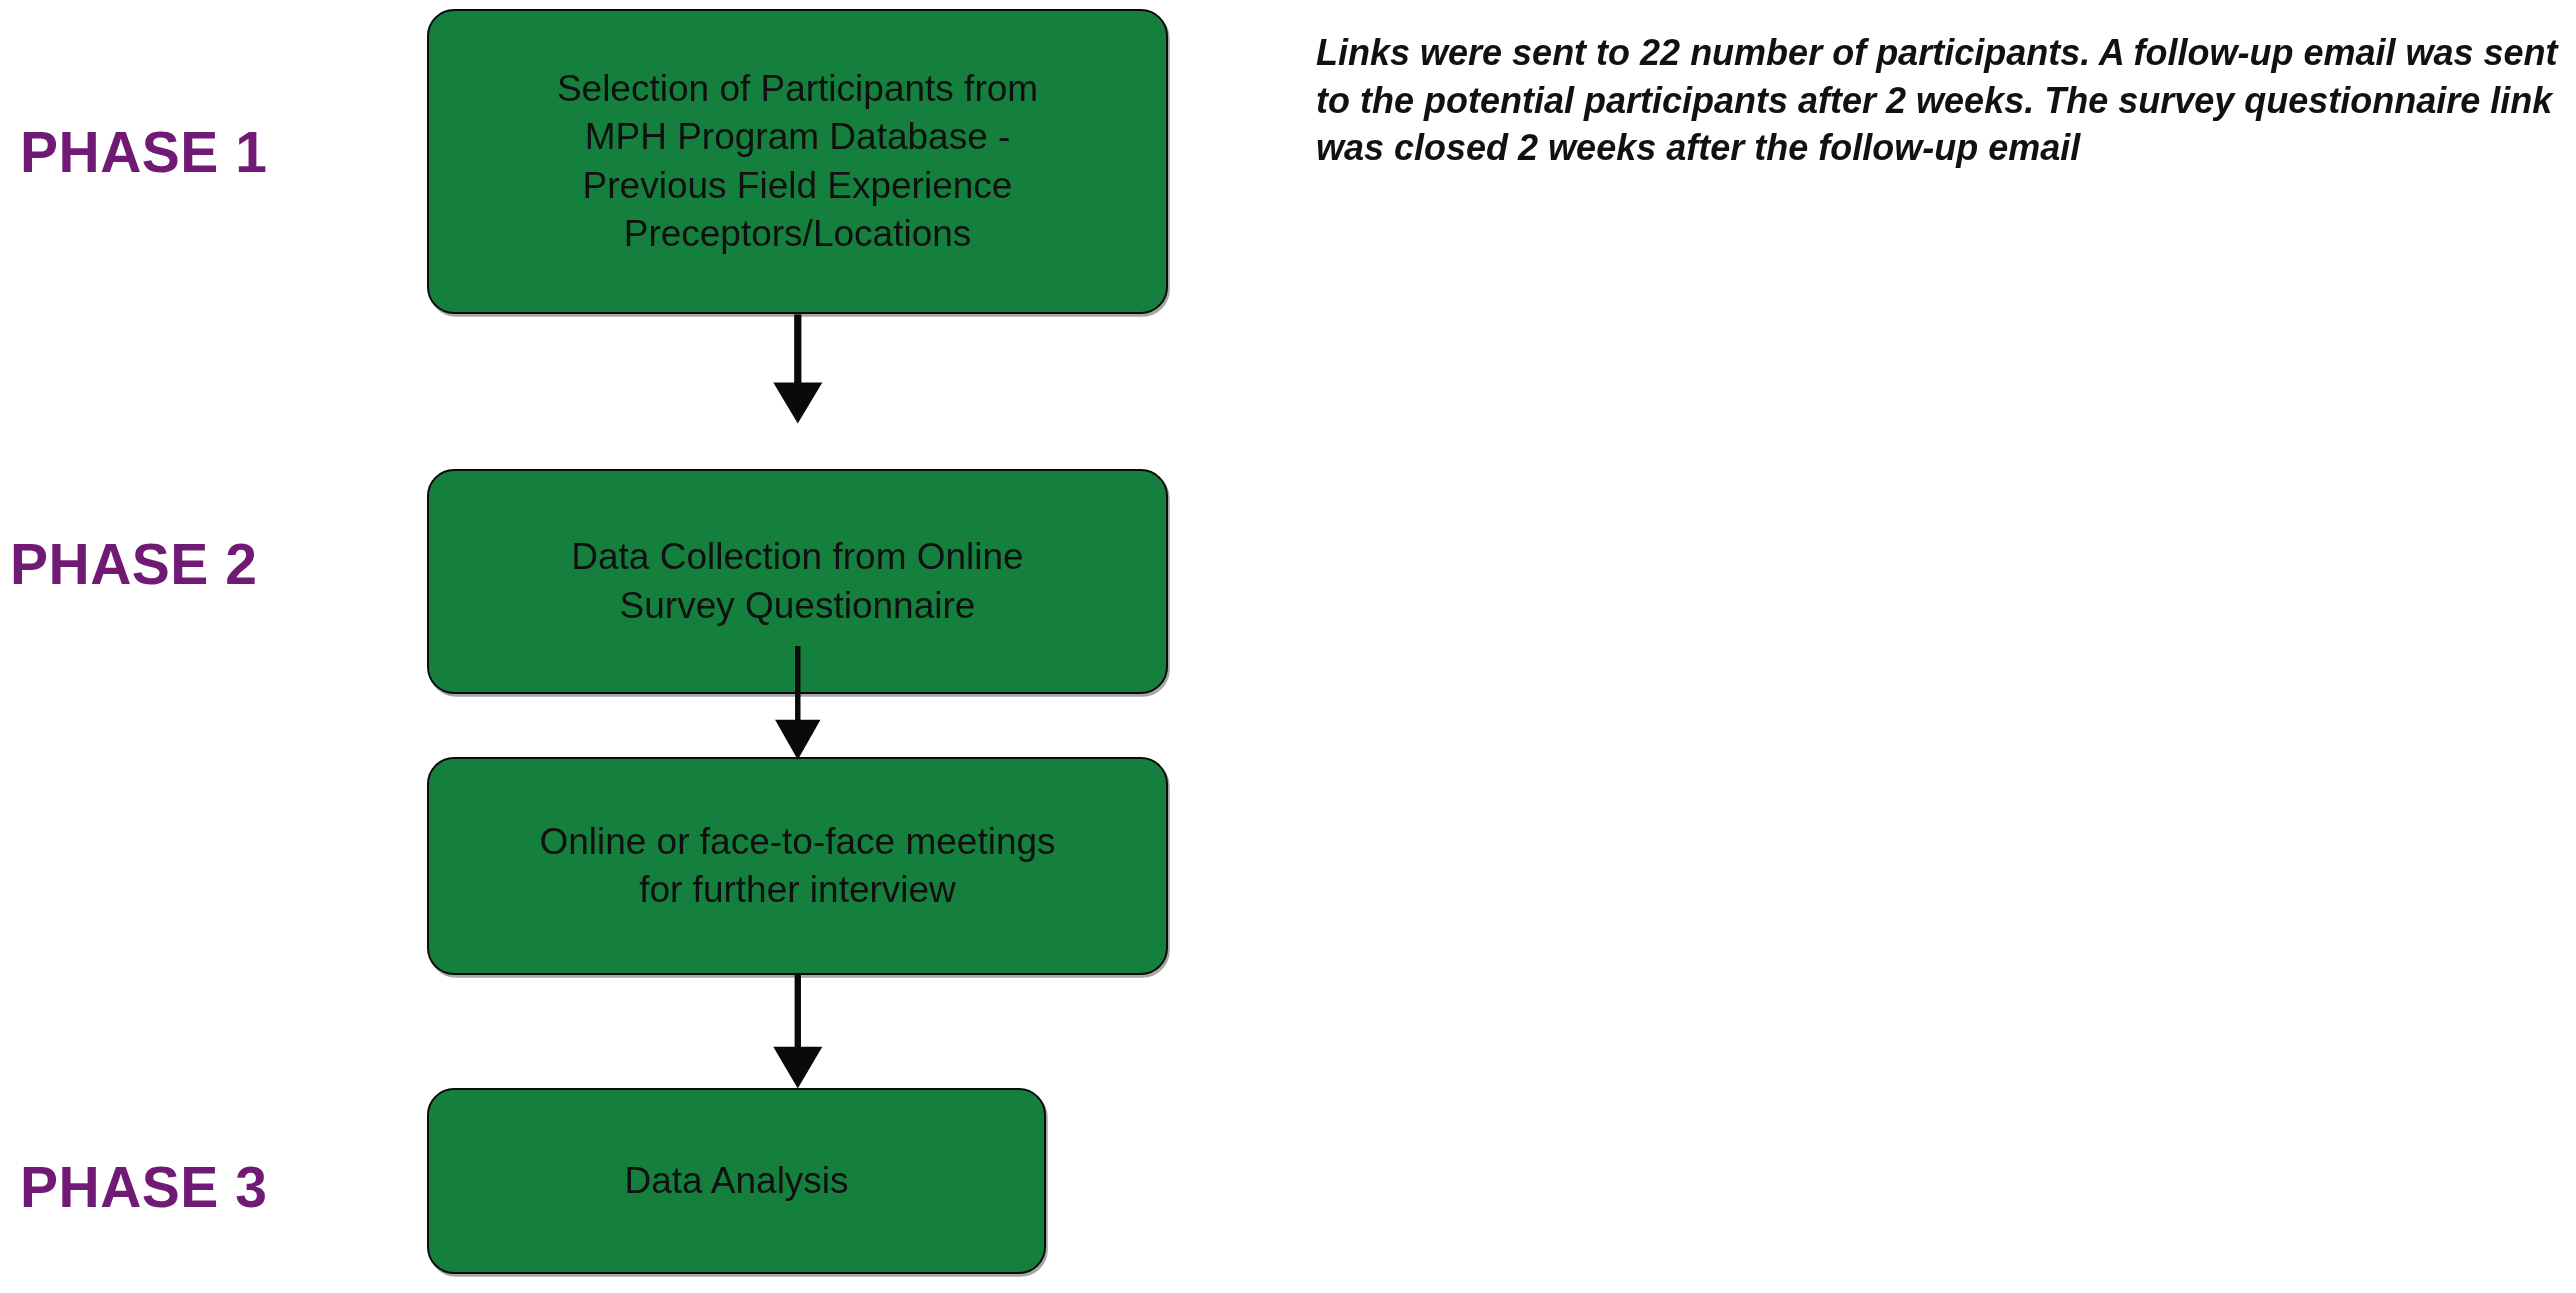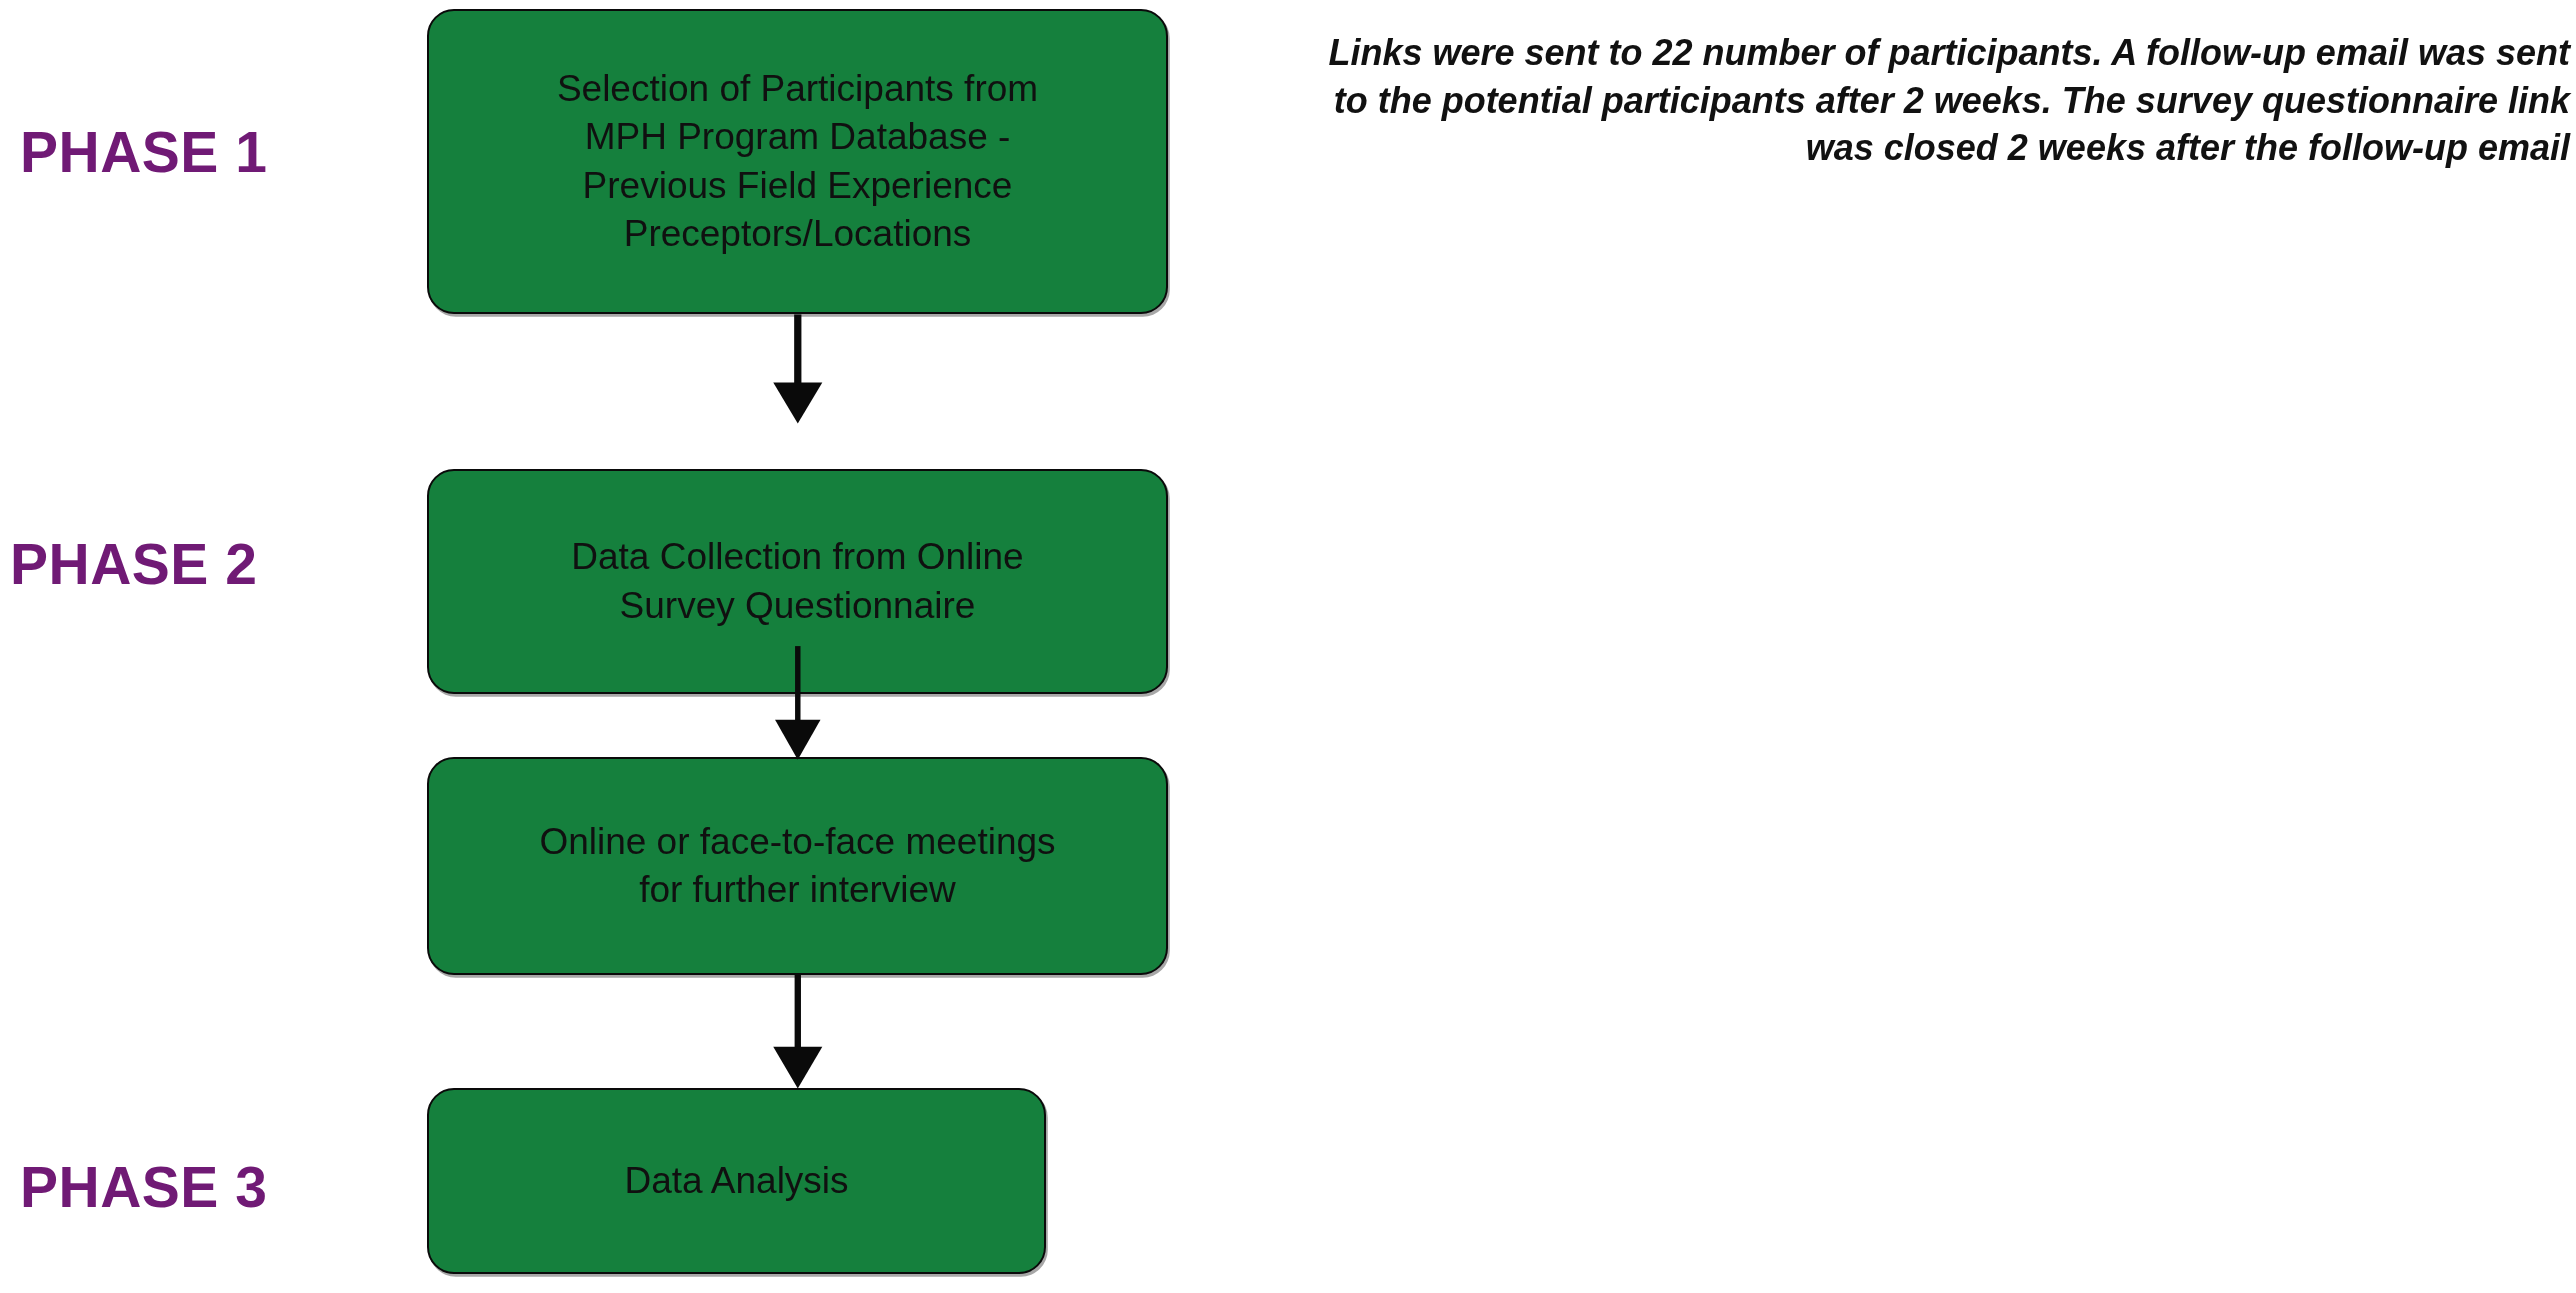--- a/index.html
+++ b/index.html
@@ -56,21 +56,21 @@
   .connector{position:absolute;left:0;top:0;}
 
   
   .annotation{
     position:absolute;
     font-style:italic;
     font-weight:bold;
     font-size:36px;
     line-height:1.32;
     color:#111111;
-    text-align:right;
+    text-align:left;
   }
   #annotation-1{left:1316px;top:29px;width:1254px;}
   #annotation-2{left:1316px;top:761px;width:1254px;}
 </style>
 </head>
 <body>
 
 <div class="canvas">
 
   <div class="phase-label phase-1">PHASE 1</div>

